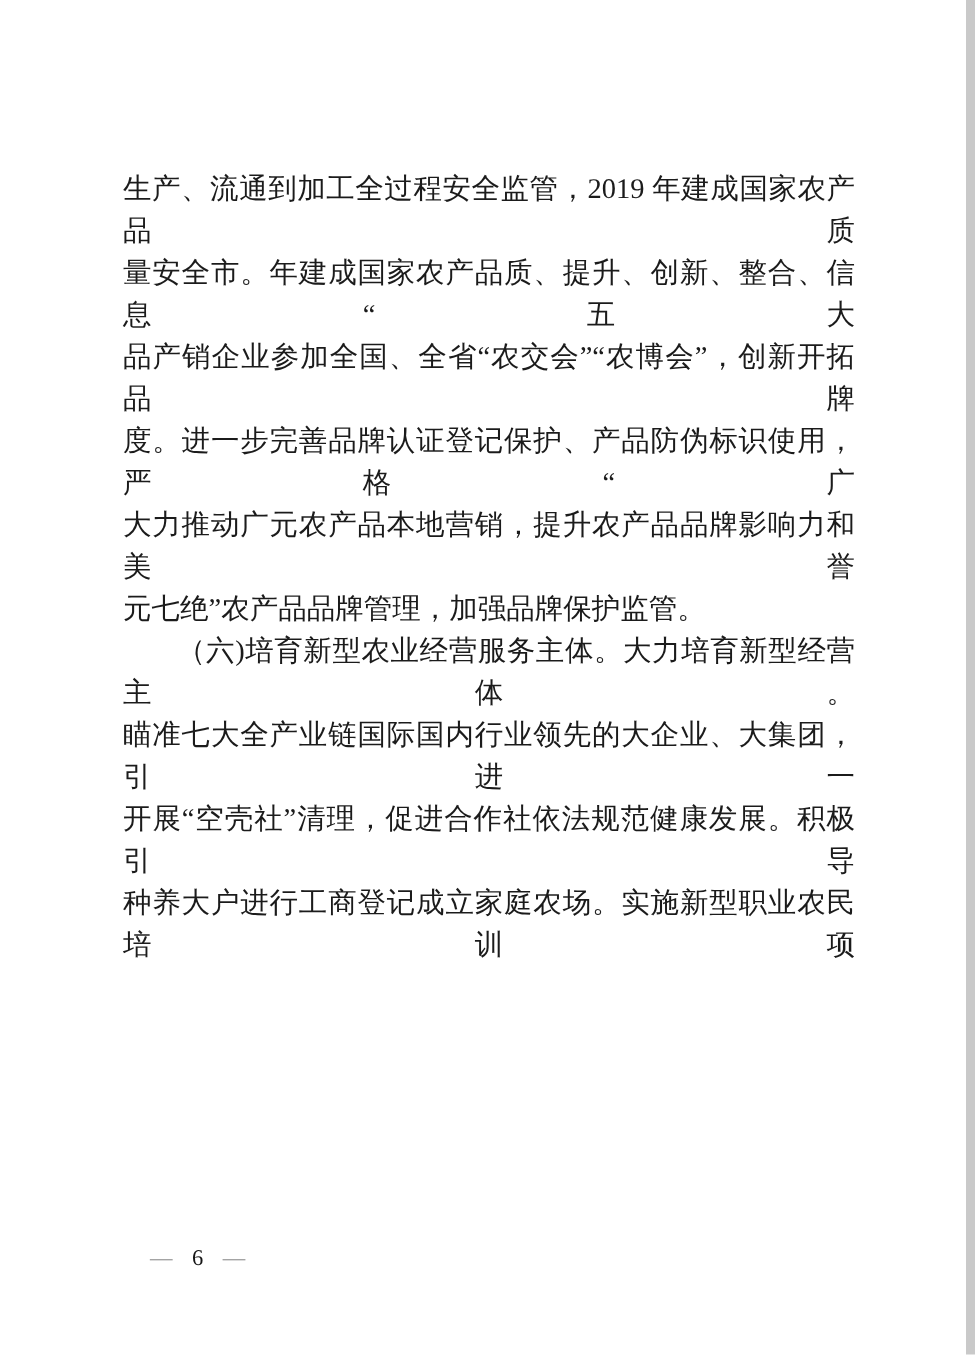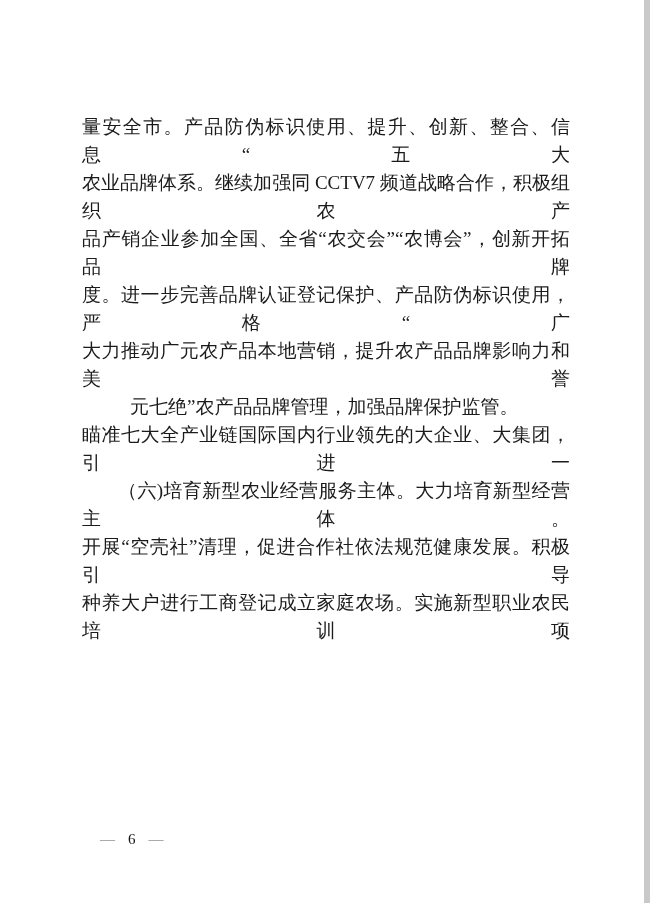--- a/index.html
+++ b/index.html
@@ -38,21 +38,20 @@
     font-weight: 400;
   }
   .line {
     text-align: justify;
     text-align-last: justify;
     white-space: normal;
     word-break: break-all;
   }
   .line.para-end {
     text-align-last: left;
-    margin-left: 48px;
   }
   .line.indent-fill {
     text-indent: 36px;
   }
   .page-footer {
     position: absolute;
     left: 100px;
     top: 830px;
     display: inline-flex;
     align-items: center;
@@ -66,28 +65,28 @@
   }
   .page-footer .num {
     color: #161616;
   }
 </style>
 </head>
 <body>
 
 <div class="page">
   <div class="doc-body" id="doc-body">
-      <div class="line fill">量安全市。产品防伪标识使用、提升、创新、整合、信息“五大</div>
-      <div class="line fill">农业品牌体系。继续加强同 CCTV7 频道战略合作，积极组织农产</div>
+      <div class="line fill">生产、流通到加工全过程安全监管，2019 年建成国家农产品质</div>
+      <div class="line fill">量安全市。年建成国家农产品质、提升、创新、整合、信息“五大</div>
       <div class="line fill">品产销企业参加全国、全省“农交会”“农博会”，创新开拓品牌</div>
       <div class="line fill">度。进一步完善品牌认证登记保护、产品防伪标识使用，严格“广</div>
       <div class="line fill">大力推动广元农产品本地营销，提升农产品品牌影响力和美誉</div>
       <div class="line para-end">元七绝”农产品品牌管理，加强品牌保护监管。</div>
+      <div class="line indent-fill">（六)培育新型农业经营服务主体。大力培育新型经营主体。</div>
       <div class="line fill">瞄准七大全产业链国际国内行业领先的大企业、大集团，引进一</div>
-      <div class="line indent-fill">（六)培育新型农业经营服务主体。大力培育新型经营主体。</div>
       <div class="line fill">开展“空壳社”清理，促进合作社依法规范健康发展。积极引导</div>
       <div class="line fill">种养大户进行工商登记成立家庭农场。实施新型职业农民培训项</div>
     </div>
 
   <div class="page-footer">
     <span class="dash">—</span>
     <span class="num">6</span>
     <span class="dash">—</span>
   </div>
 

